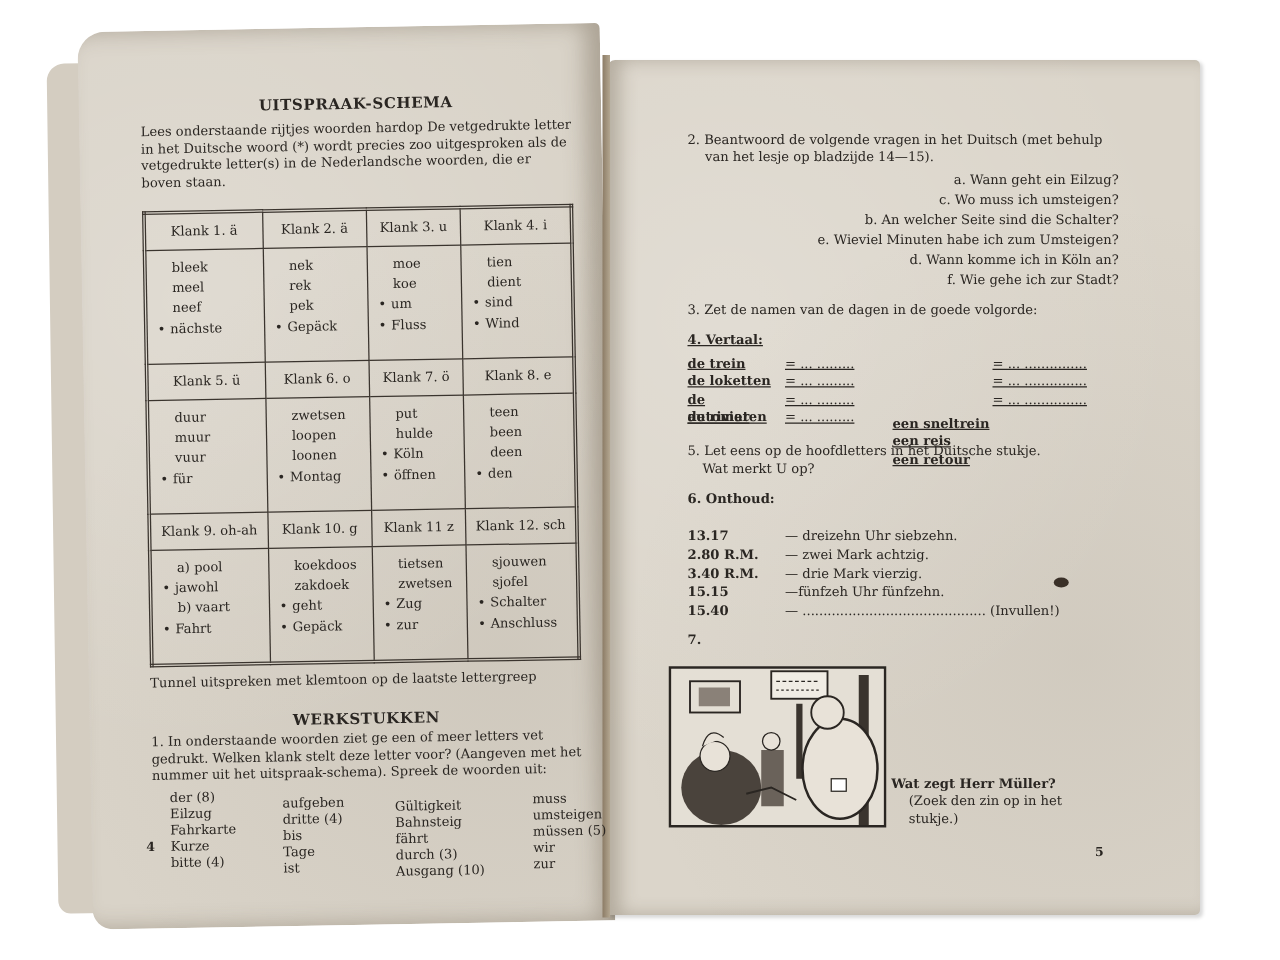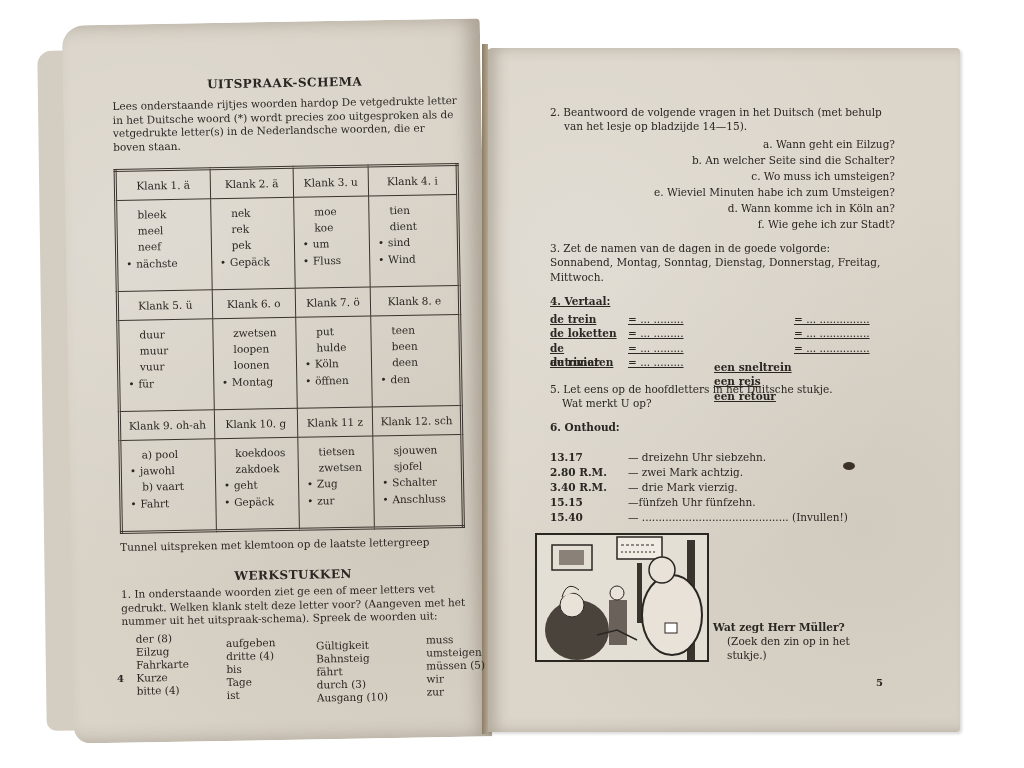--- a/index.html
+++ b/index.html
@@ -210,31 +210,30 @@
     </div>
   </div>
 </div>
 <div class="pg" style="left:117px; top:672px; font-size:10px; font-weight:bold;">4</div>
 
 <div class="pg" style="left:550px; top:106px; width:345px;">
   <div>
     <div class="intro" style="padding-left:14px; text-indent:-14px;">2. Beantwoord de volgende vragen in het Duitsch (met behulp van het lesje op bladzijde 14—15).</div>
     <div class="q-list" style="font-size:10.5px;">
       <div>a. Wann geht ein Eilzug?</div>
+      <div>c. Wo muss ich umsteigen?</div>
       <div>b. An welcher Seite sind die Schalter?</div>
-      <div>c. Wo muss ich umsteigen?</div>
       <div>e. Wieviel Minuten habe ich zum Umsteigen?</div>
       <div>d. Wann komme ich in Köln an?</div>
       <div>f. Wie gehe ich zur Stadt?</div>
     </div>
   </div>
 
   <div style="margin-top:8px; font-size:10.5px;">
     <div>3. Zet de namen van de dagen in de goede volgorde:</div>
-    <div style="padding-left:0;">Sonnabend, Montag, Sonntag, Dienstag, Donnerstag, Freitag, Mittwoch.</div>
   </div>
 
   <div style="margin-top:10px; font-size:10.5px;text-decoration:underline;">
     <div class="bold">4. Vertaal:</div>
     <div style="margin-top:4px;">
       <div class="vt-row">
         <span class="vt-a bold">de trein</span>
         <span class="vt-eq">= ... .........</span>
         <span class="vt-b bold">een sneltrein</span>
         <span>= ... ...............</span>

